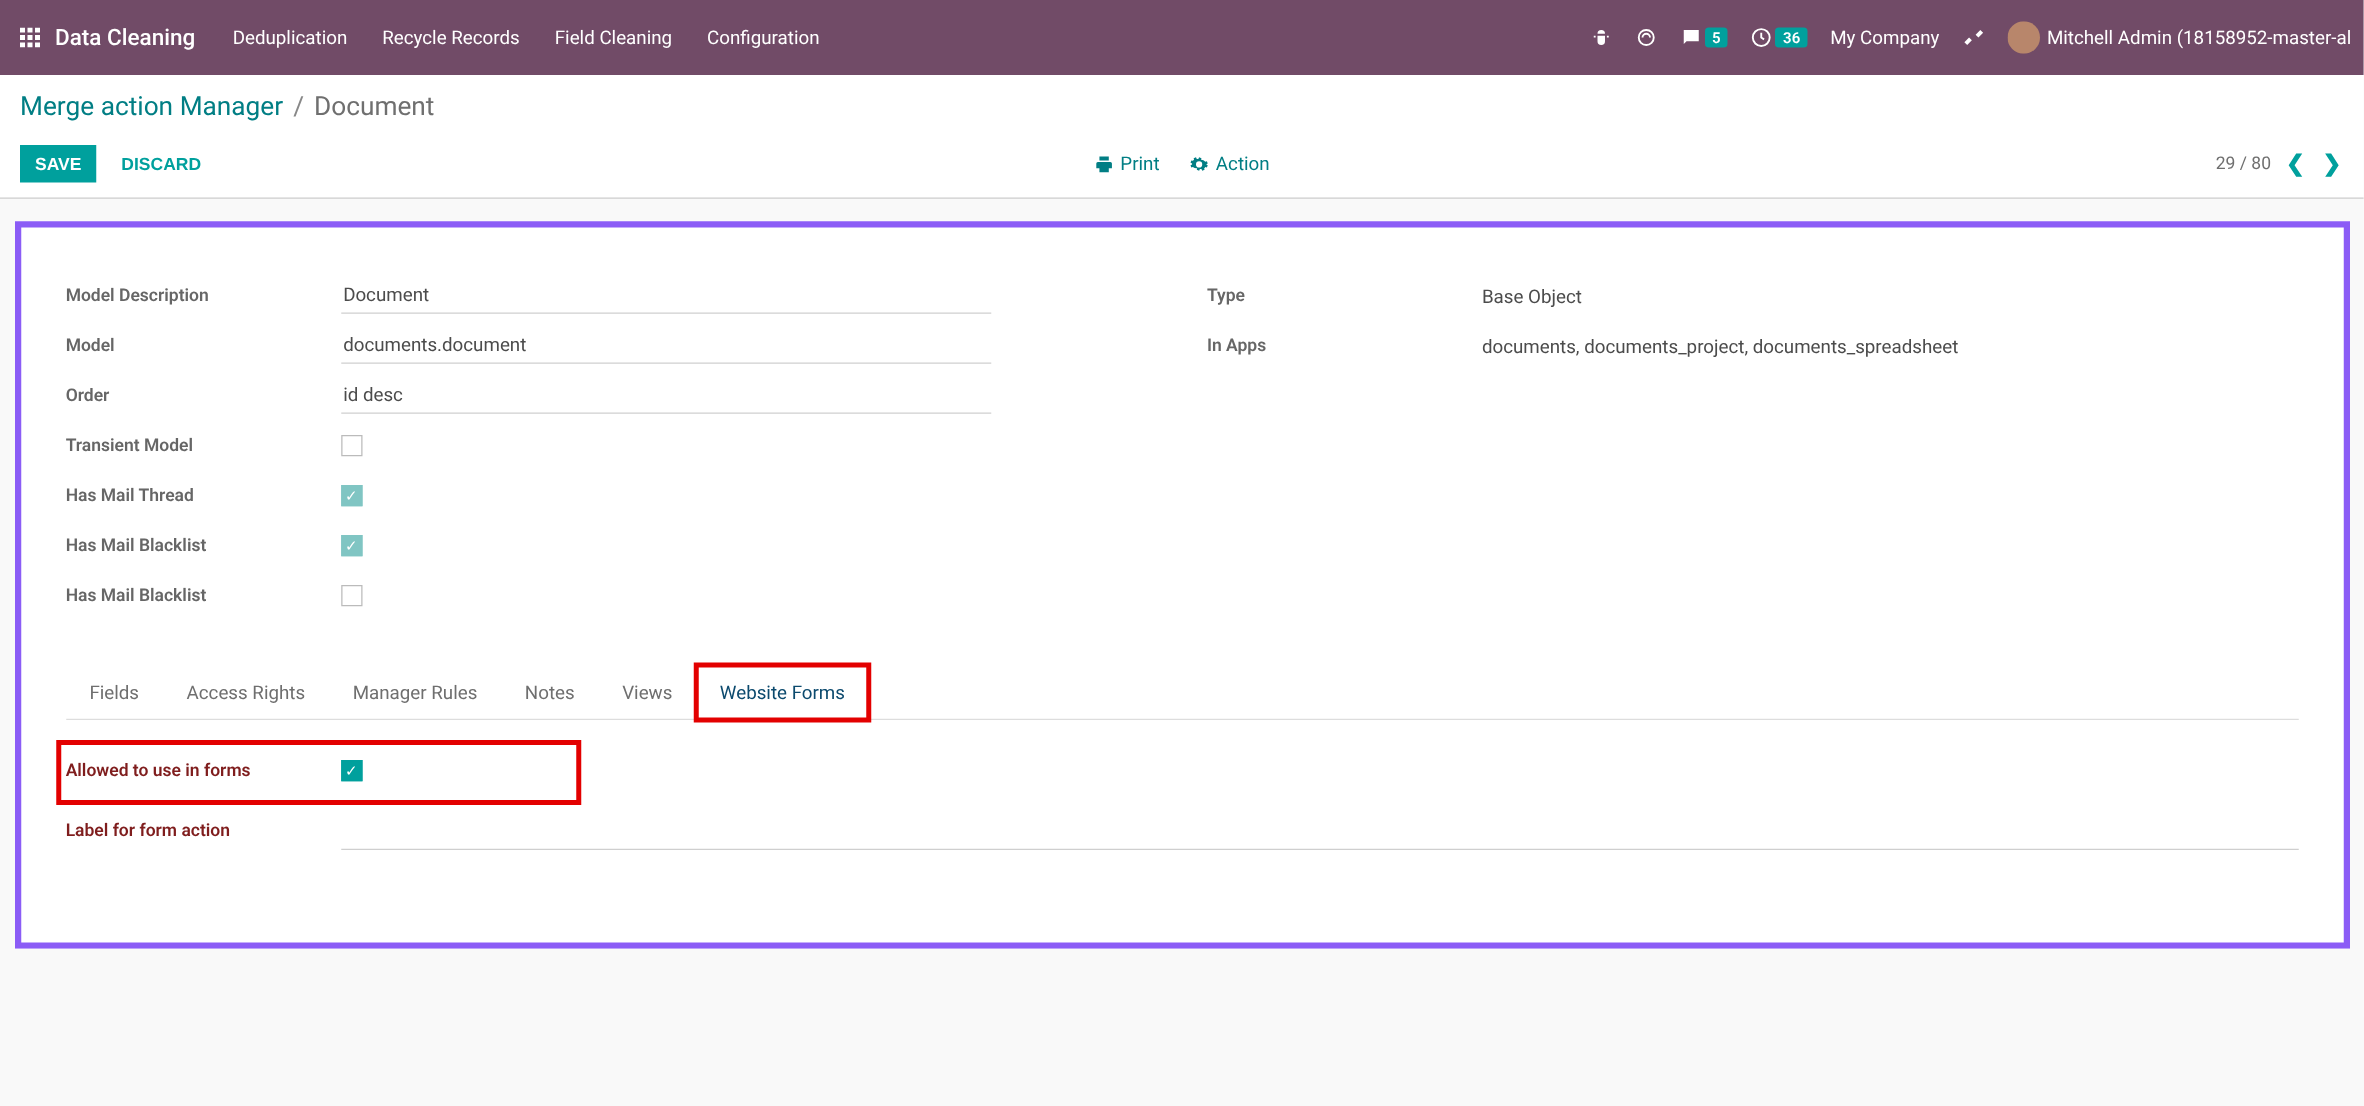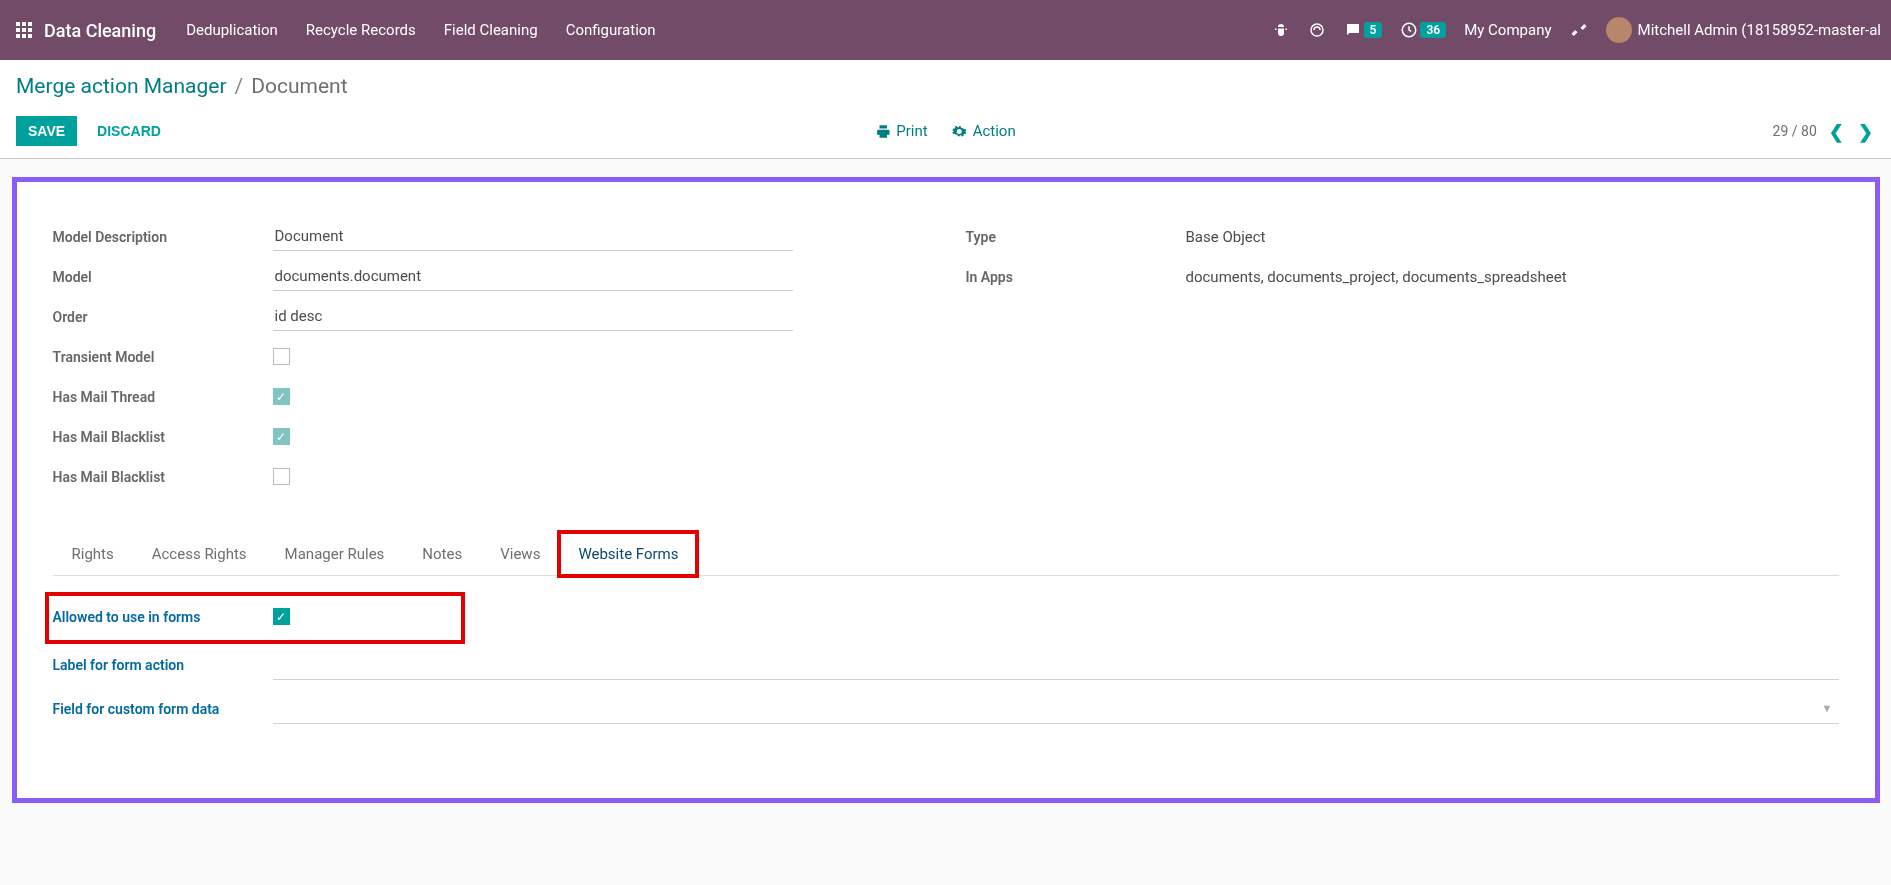--- a/index.html
+++ b/index.html
@@ -104,21 +104,21 @@
   .tab.active {
     color:#0c4a6e; border:1px solid #ddd; border-bottom:1px solid #fff; background:#fff;
   }
   .tab.highlighted {
     outline:4px solid #e30000; outline-offset:-2px;
   }
 
   
   .tab-content { padding-top: 22px; }
   .wf-row { display:flex; align-items:flex-start; margin-bottom:12px; min-height:32px; }
-  .wf-label { width:220px; color:#0369a1; font-weight:600; font-size:14px; line-height:1.3; padding-top:6px; }
+  .wf-label { width:220px; color:#7f1d1d; font-weight:600; font-size:14px; line-height:1.3; padding-top:6px; }
   .wf-value { flex:1; }
   .wf-input-line {
     width:100%; border:none; border-bottom:1px solid #cfcfcf; padding:6px 2px;
     font-size:15px; background:transparent;
   }
   .wf-select {
     width:100%; border:none; border-bottom:1px solid #cfcfcf; padding:6px 2px;
     background:transparent; font-size:15px; appearance:none; -webkit-appearance:none;
     color:#4c4c4c; position:relative;
   }
@@ -284,21 +284,21 @@
           <div class="field-value readonly-text">Base Object</div>
         </div>
         <div class="field-row">
           <div class="field-label">In Apps</div>
           <div class="field-value readonly-text">documents, documents_project, documents_spreadsheet</div>
         </div>
       </div>
     </div>
 
     <div class="tabs">
-      <div class="tab">Rights</div>
+      <div class="tab">Fields</div>
       <div class="tab">Access Rights</div>
       <div class="tab">Manager Rules</div>
       <div class="tab">Notes</div>
       <div class="tab">Views</div>
       <div class="tab active highlighted">Website Forms</div>
     </div>
 
     <div class="tab-content">
 
       <div class="red-frame">
@@ -310,24 +310,17 @@
         </div>
       </div>
 
       <div class="wf-row">
         <div class="wf-label">Label for form action</div>
         <div class="wf-value">
           <input class="wf-input-line" style="">
         </div>
       </div>
 
-      <div class="wf-row">
-        <div class="wf-label">Field for custom form data</div>
-        <div class="wf-value select-wrap">
-          <input class="wf-select" style="">
-          <span class="select-caret">▼</span>
-        </div>
-      </div>
 
     </div>
 
   </div>
 </div>
 
 </body></html>

